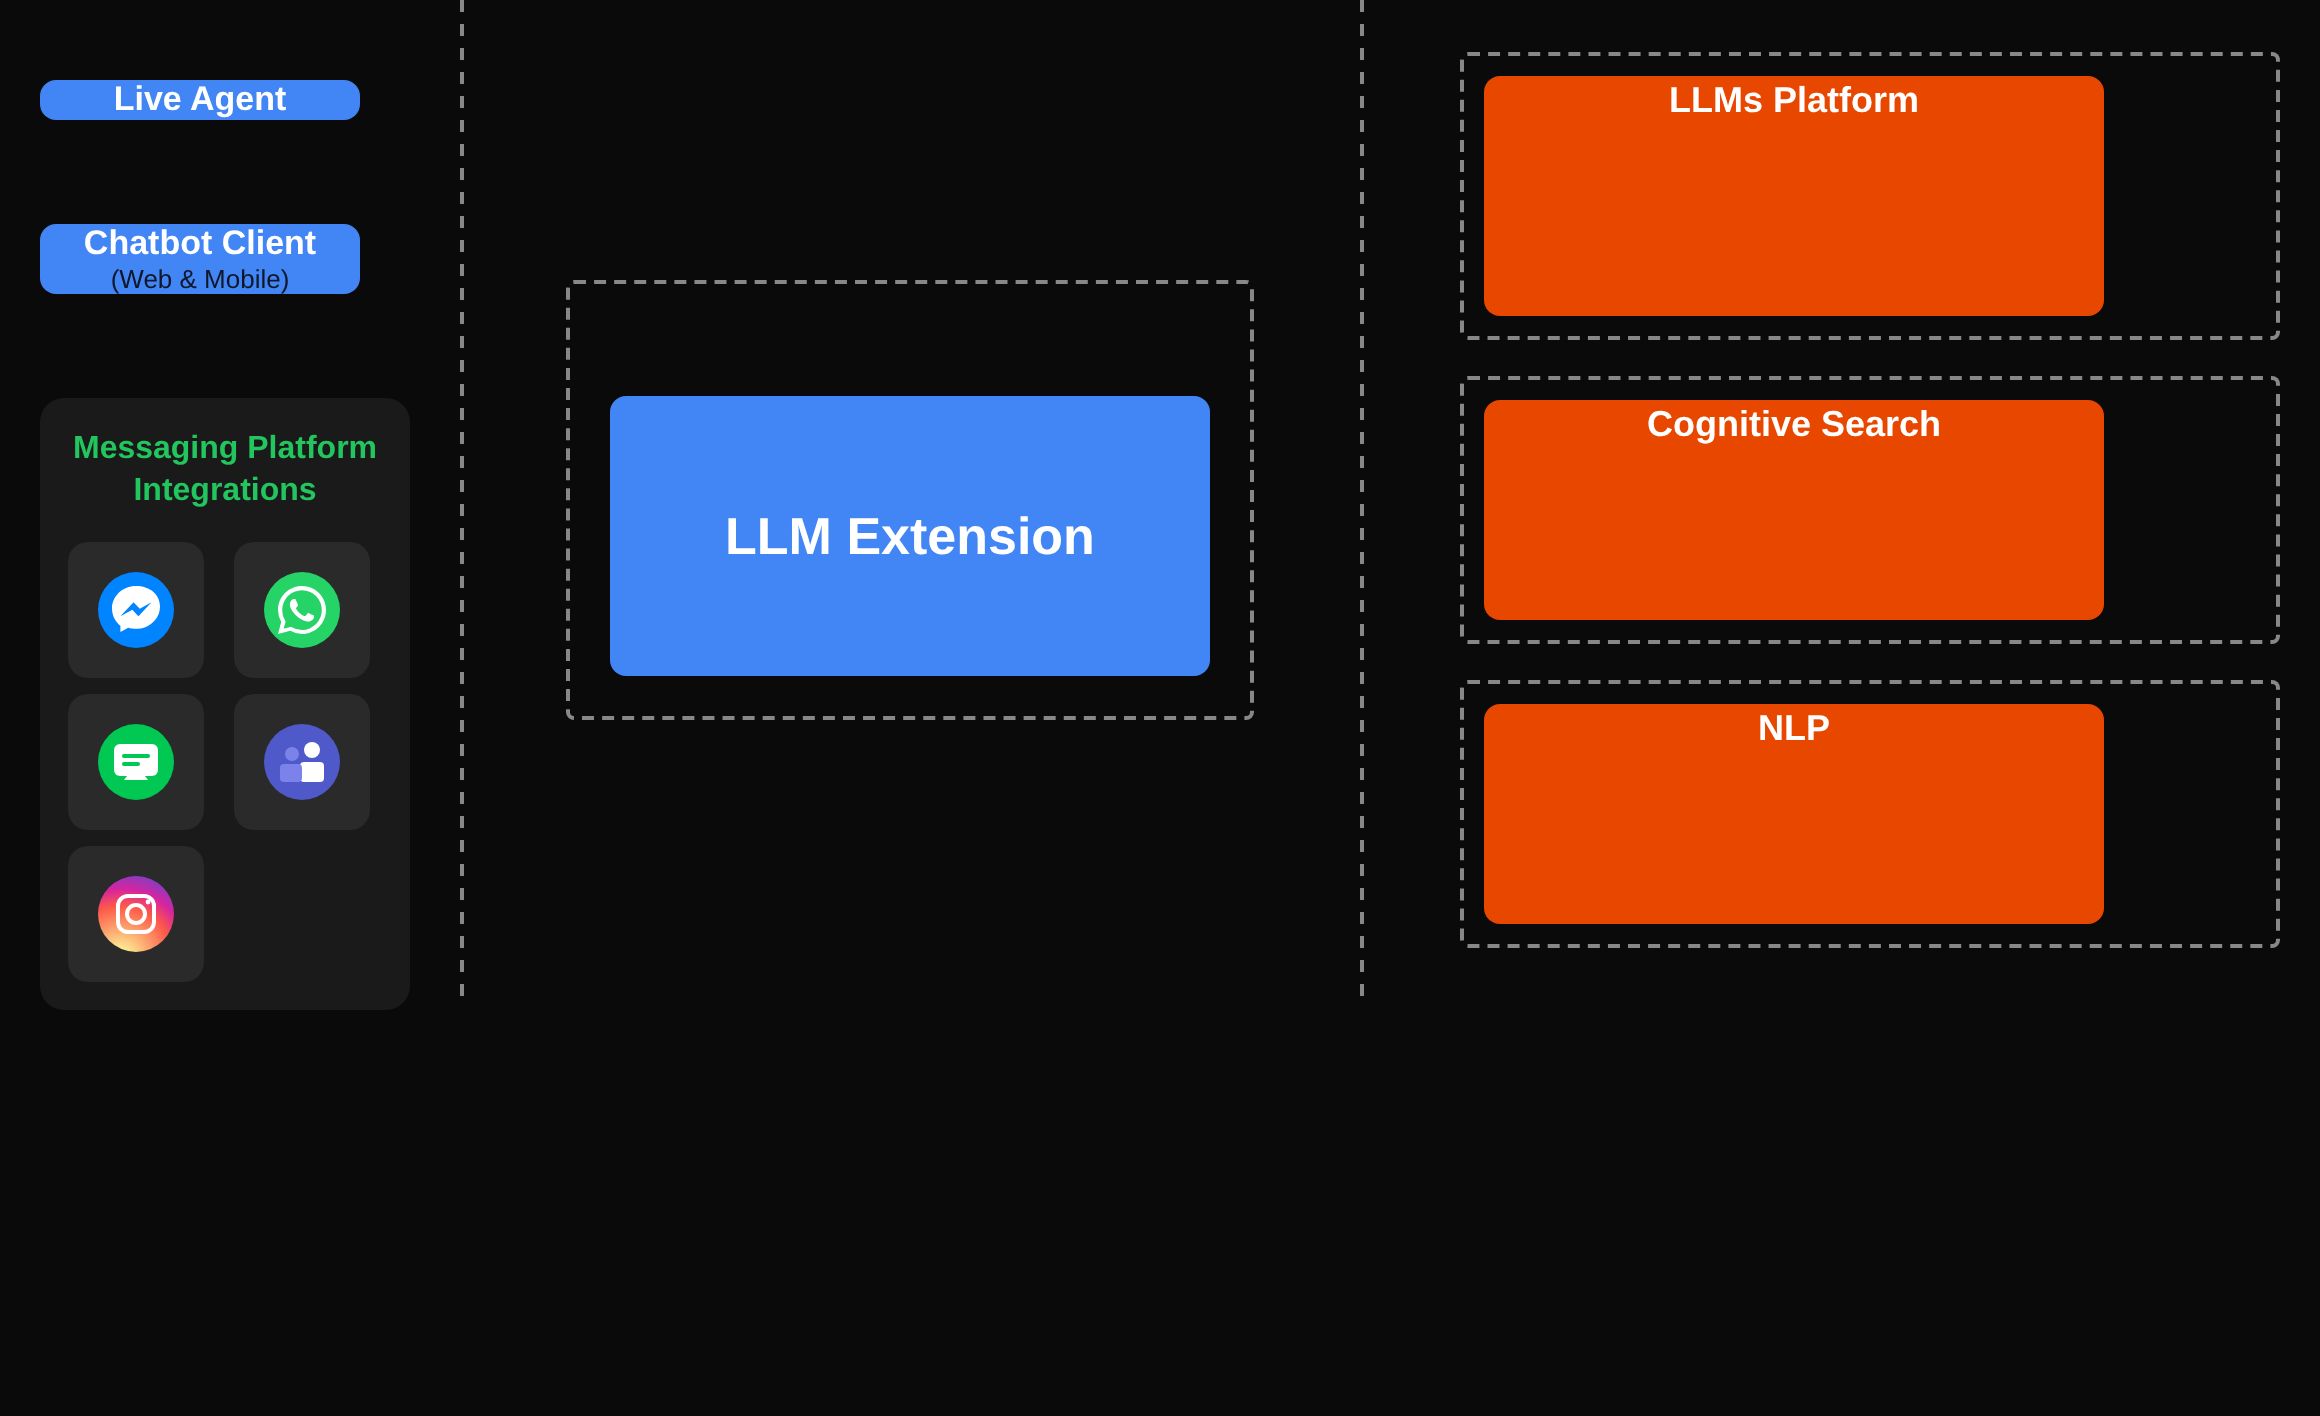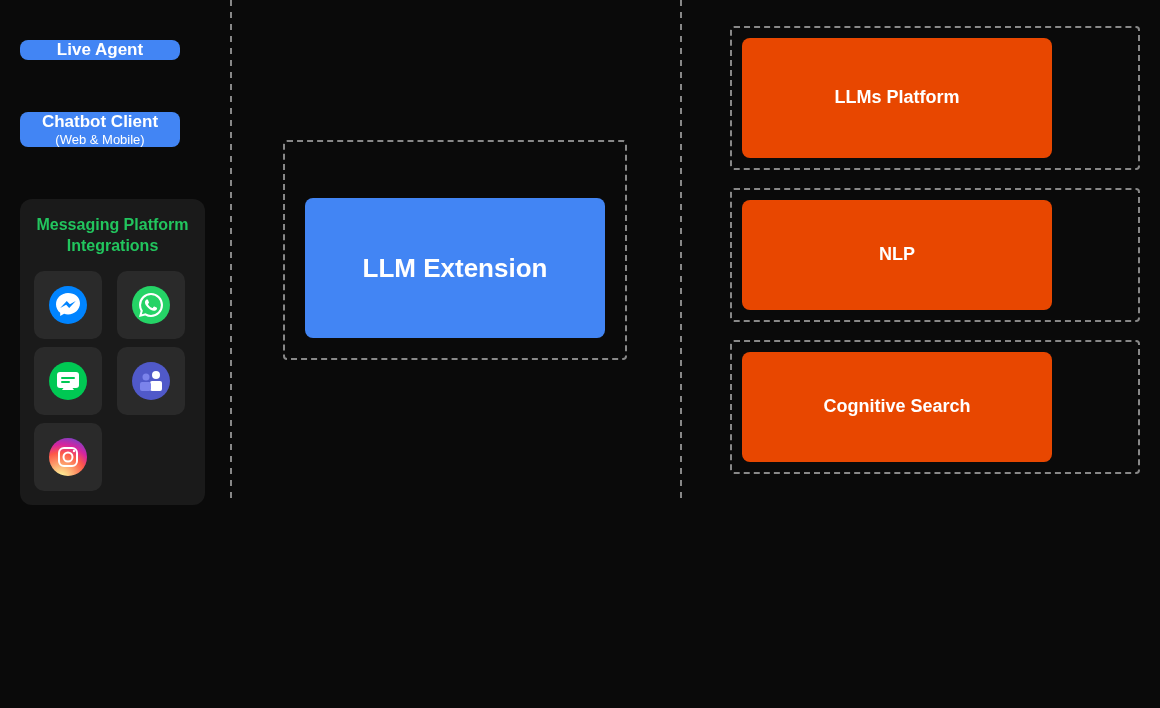--- a/index.html
+++ b/index.html
@@ -41,21 +41,21 @@
       margin-bottom: 30px;
     }
 
     .chatbot-client-box .title {
       color: white;
       font-weight: 700;
       font-size: 17px;
     }
 
     .chatbot-client-box .subtitle {
-      color: #ffffff;
+      color: #0f172a;
       font-weight: 400;
       font-size: 13px;
     }
 
     .messaging-platform-box {
       background: #1a1a1a;
       border-radius: 12px;
       width: 185px;
       padding: 16px 14px 14px 14px;
       display: flex;
@@ -120,21 +120,21 @@
     }
 
     .orange-box {
       background: #e84700;
       border-radius: 8px;
       width: 310px;
       height: 110px;
       display: flex;
       flex-direction: column;
       align-items: center;
-      justify-content: center;
+      justify-content: space-between;
       text-align: center;
     }
 
     .orange-box.tall {
       height: 120px;
     }
 
     .orange-box span {
       color: white;
       font-weight: 700;
@@ -303,25 +303,25 @@
   <div class="col-right">
 
     <div class="right-dashed-box">
       <div class="orange-box tall">
         <span>LLMs Platform</span>
       </div>
     </div>
 
     <div class="right-dashed-box">
       <div class="orange-box">
-        <span>NLP</span>
+        <span>Cognitive Search</span>
       </div>
     </div>
 
     <div class="right-dashed-box">
       <div class="orange-box">
-        <span>Cognitive Search</span>
+        <span>NLP</span>
       </div>
     </div>
 
   </div>
 
 </div>
 
 </body></html>

